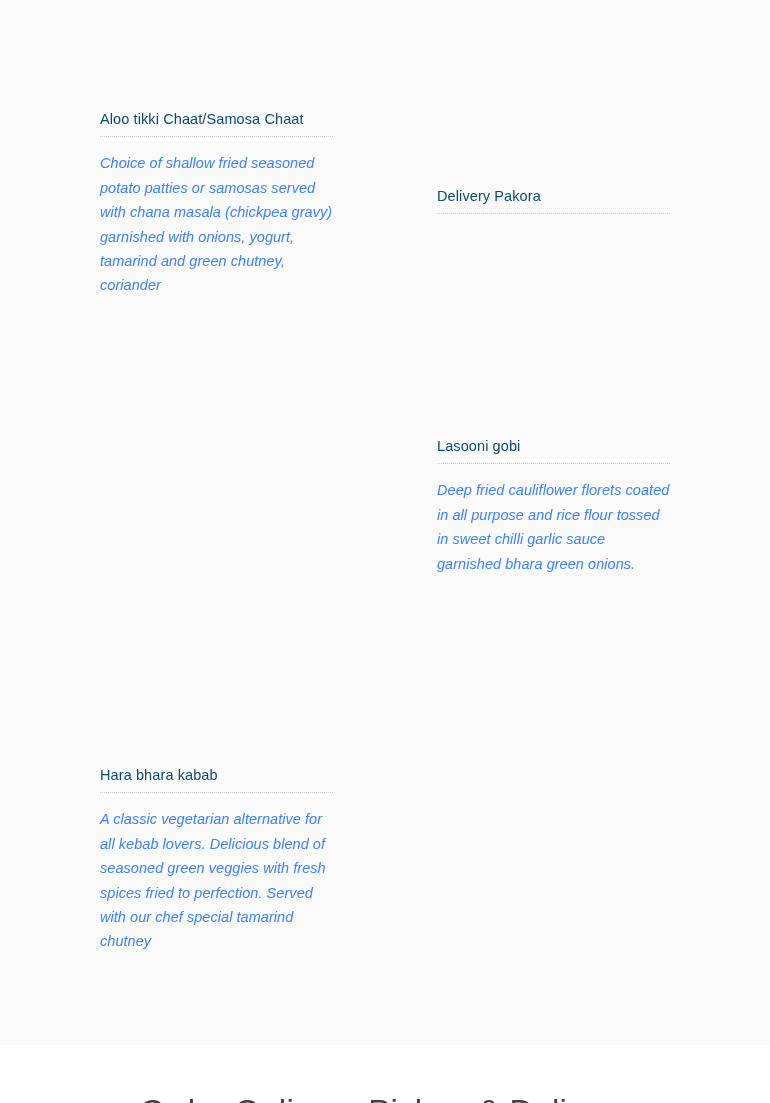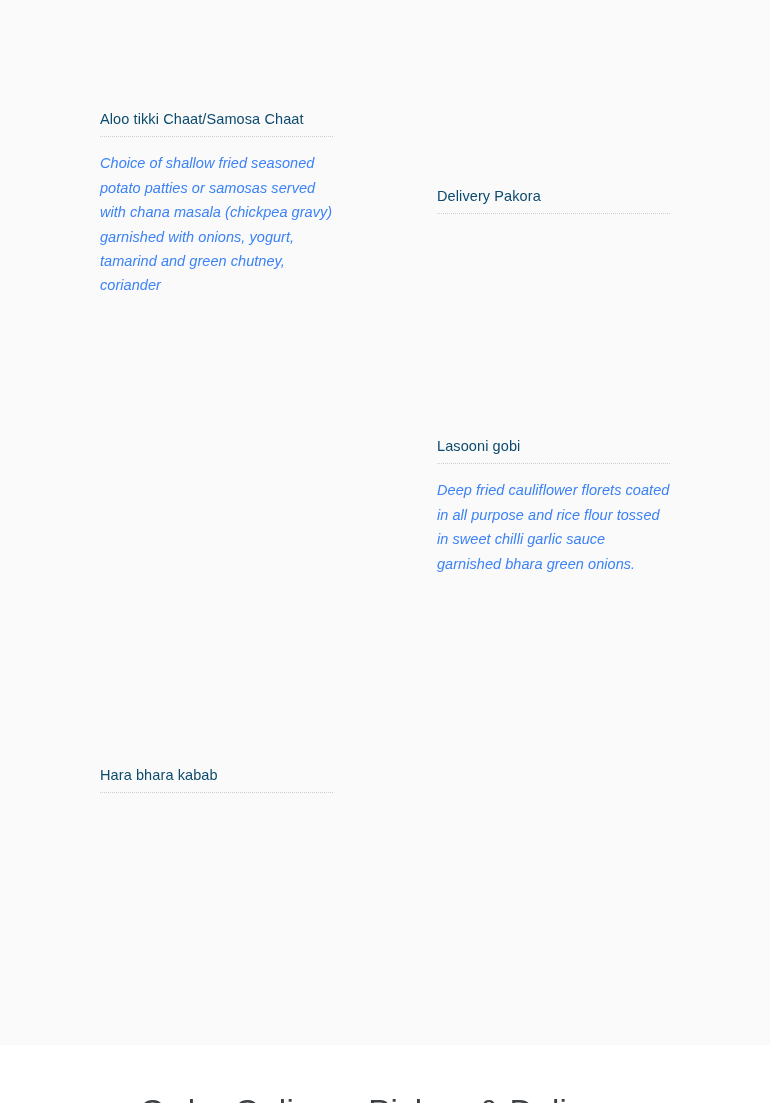--- a/index.html
+++ b/index.html
@@ -105,20 +105,21 @@
     </div>
 
 
     <div class="menu-item col-right" style="top:436px;">
       <h3 class="item-title">Lasooni gobi</h3>
       <p class="item-desc">Deep fried cauliflower florets coated in all purpose and rice flour tossed in sweet chilli garlic sauce garnished bhara green onions.</p>
     </div>
 
     <div class="menu-item col-left" style="top:735px;margin-top:30px;">
       <h3 class="item-title">Hara bhara kabab</h3>
+      <p class="item-desc">A classic vegetarian alternative for all kebab lovers. Delicious blend of seasoned green veggies with fresh spices fried to perfection. Served with our chef special tamarind chutney</p>
     </div>
 
   </div>
 </section>
 
 <section class="order-section">
   <h2 class="order-heading">Order Online – Pickup &amp; Delivery</h2>
 </section>
 
 </body></html>

